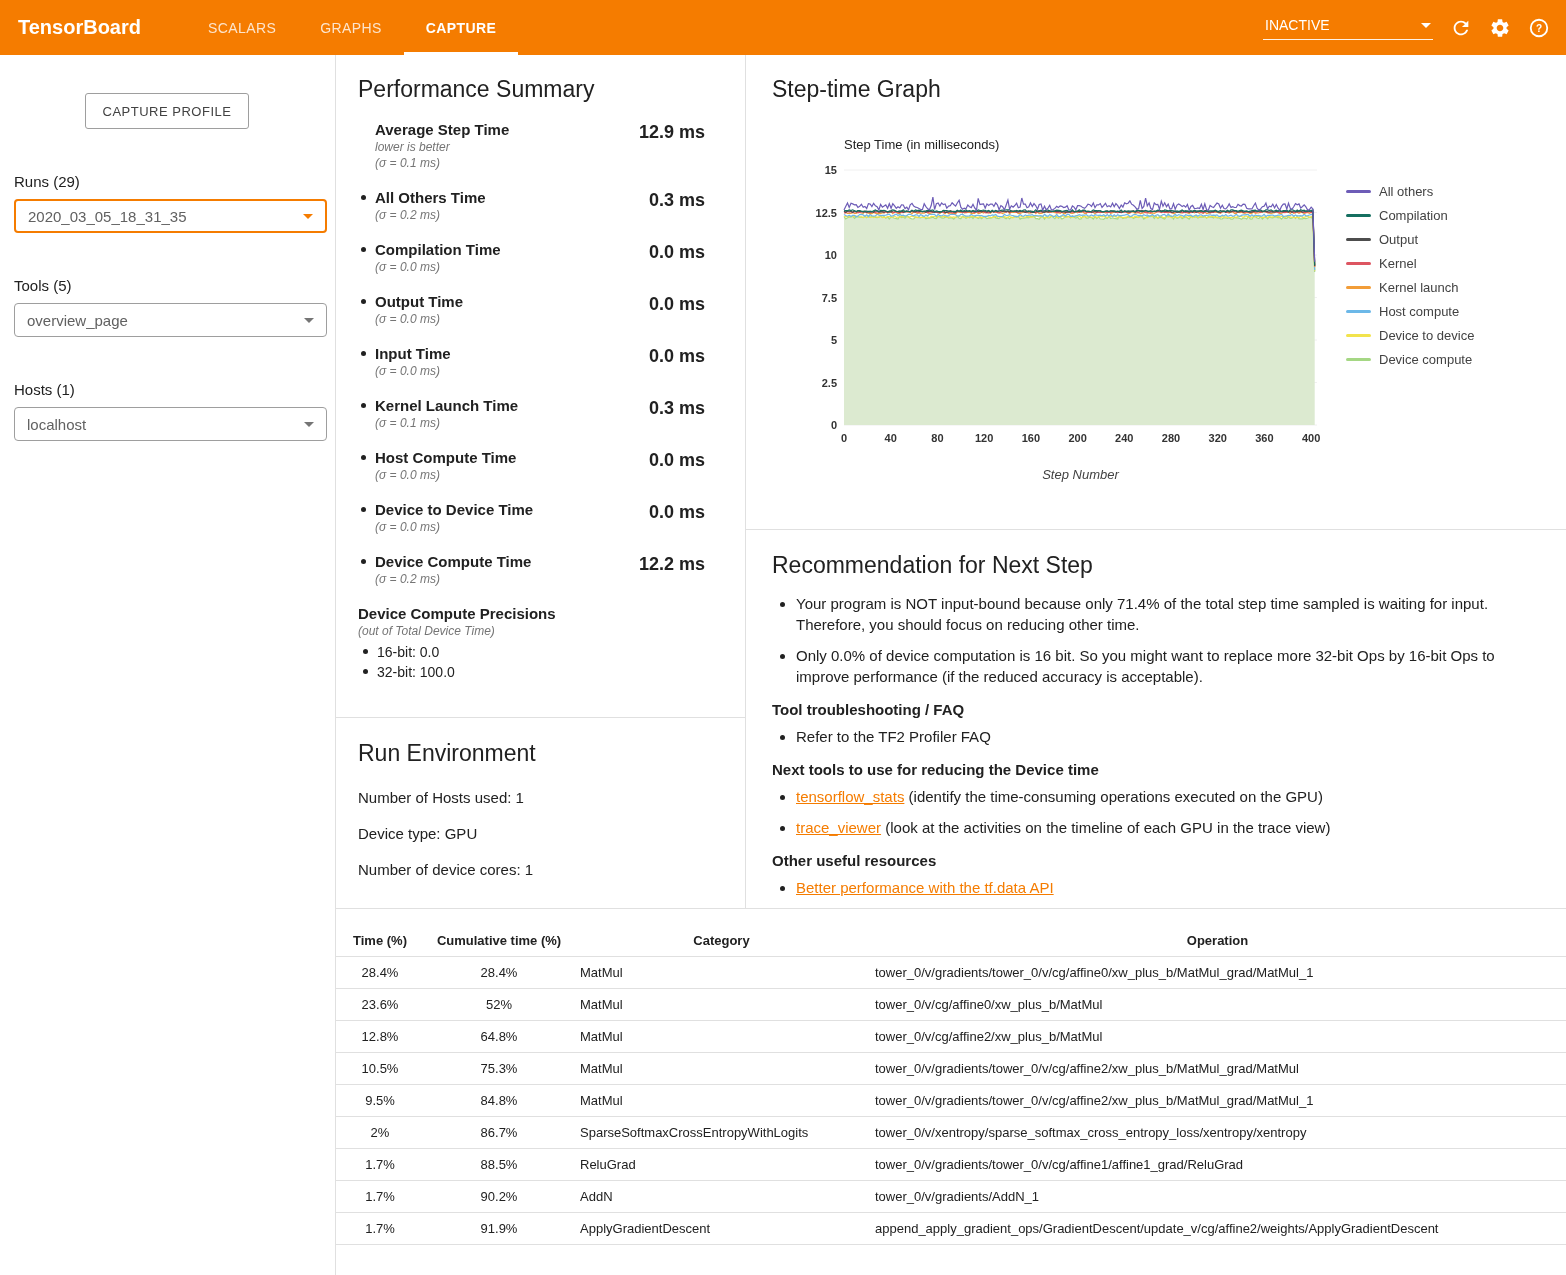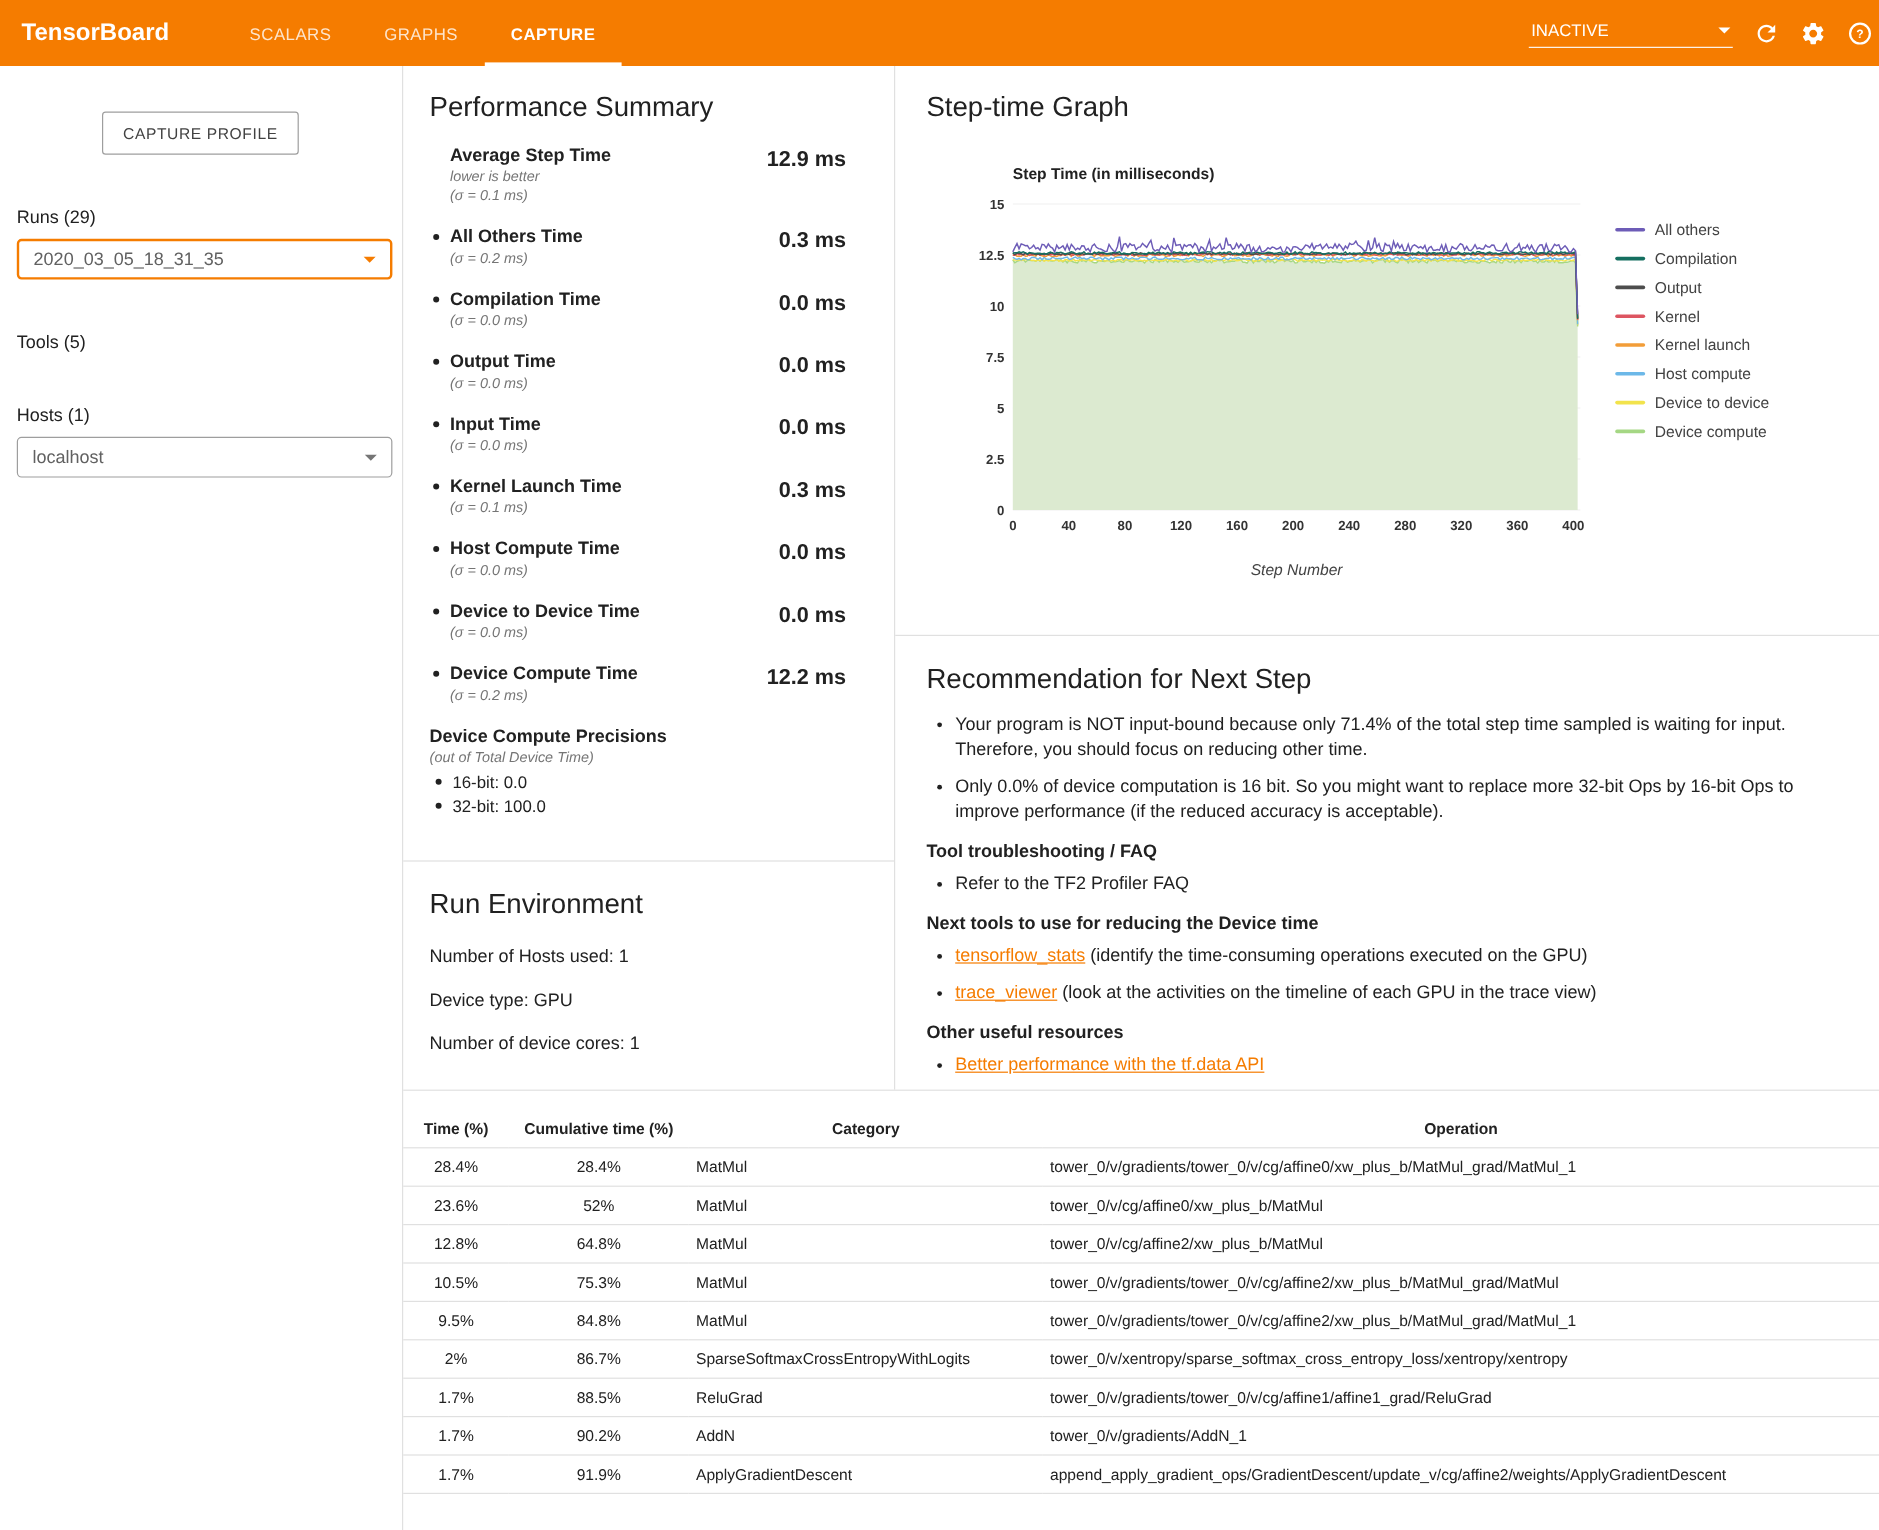--- a/index.html
+++ b/index.html
@@ -6,21 +6,21 @@
   html,body { width:1566px; height:1275px; overflow:hidden; background:#fff;
     font-family:"Liberation Sans", sans-serif; color:#212121; }
 
   
   .header { height:55px; background:#f57c00; display:flex; align-items:stretch; color:#fff; }
   .brand { font-size:20px; font-weight:bold; padding:0 16px 0 18px; width:186px; display:flex; align-items:center; }
   .tabs { display:flex; }
   .tab { display:flex; align-items:center; padding:0 22px; font-size:14px; letter-spacing:.4px;
     color:rgba(255,255,255,.8); cursor:pointer; border-bottom:3px solid transparent; padding-top:3px; }
   .tab.active { color:#fff; font-weight:bold; border-bottom-color:#fff; }
-  .header-right { margin-left:auto; display:flex; align-items:center; gap:17px; padding-right:5px;justify-content:flex-end; }
+  .header-right { margin-left:auto; display:flex; align-items:center; gap:17px; padding-right:16px;justify-content:flex-end; }
   .status-select { width:170px; display:flex; align-items:center; justify-content:space-between;
     border-bottom:1px solid rgba(255,255,255,.9); padding:2px 2px 6px 2px; font-size:14px; cursor:pointer; }
   .caret { width:0; height:0; border-left:5px solid transparent; border-right:5px solid transparent; border-top:5px solid #fff; }
   .caret-orange { border-top-color:#f57c00; }
   .caret-gray { border-top-color:#757575; }
   .hicon { width:22px; height:22px; cursor:pointer; display:flex; }
   .hicon svg { width:22px; height:22px; }
 
   
   .layout { display:flex; height:1220px; }
@@ -58,21 +58,21 @@
   .prec-item .dot { margin-top:5px; }
 
   
   .runenv { padding:22px 24px 0 22px; }
   .runenv h2 { margin-bottom:22px; }
   .env-line { font-size:15px; margin-bottom:19px; }
 
   
   .stepgraph { height:482px; border-bottom:1px solid #e0e0e0; padding:21px 20px 0 26px; }
   .chart-block { margin:34px 0 0 30px; }
-  .chart-title { font-weight:bold; font-size:13px; margin-left:42px; margin-bottom:10px; }
+  .chart-title { font-weight:normal; font-size:13px; margin-left:42px; margin-bottom:10px; }
   .chart-wrap { display:flex; }
   .legend { display:flex; flex-direction:column; gap:9px; padding-top:22px; margin-left:14px; }
   .legend-item { display:flex; align-items:center; }
   .swatch { width:25px; height:3px; border-radius:2px; margin-right:8px; flex:none; }
   .legend-label { font-size:13px; color:#424242; }
   svg .tick { font:bold 11px "Liberation Sans", sans-serif; fill:#333; }
   svg .xl { font:italic 13px "Liberation Sans", sans-serif; fill:#424242; }
 
   
   .recommend { padding:22px 26px 0 26px; }
@@ -131,20 +131,24 @@
   <div class="sidebar">
     <button class="capture-btn">CAPTURE PROFILE</button>
 
     <div class="side-label">Runs (29)</div>
     <div class="select select-orange">
       <span>2020_03_05_18_31_35</span>
       <span class="caret caret-orange"></span>
     </div>
 
     <div class="side-label">Tools (5)</div>
+    <div class="select">
+      <span>overview_page</span>
+      <span class="caret caret-gray"></span>
+    </div>
 
     <div class="side-label">Hosts (1)</div>
     <div class="select">
       <span>localhost</span>
       <span class="caret caret-gray"></span>
     </div>
   </div>
 
   <div class="main">
     <div class="top-row">

